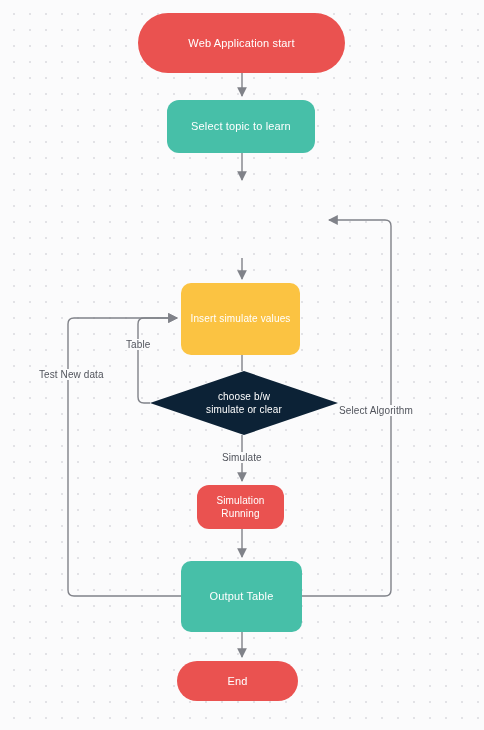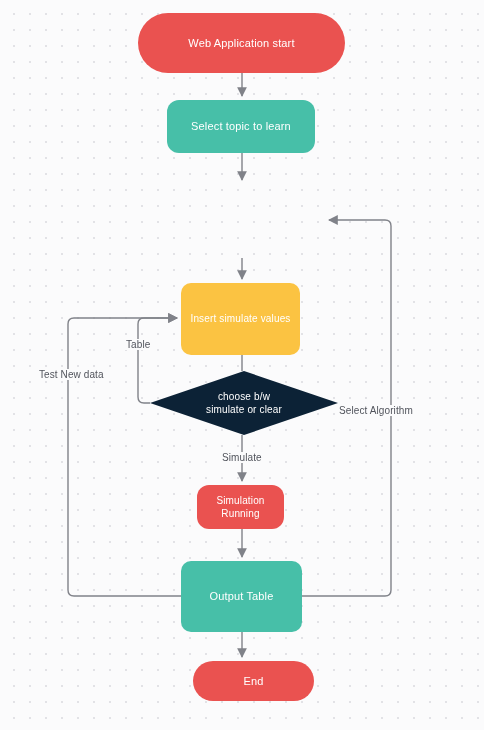--- a/index.html
+++ b/index.html
@@ -134,21 +134,21 @@
     <div class="diamond-label">
       <span>choose b/w</span>
       <span>simulate or clear</span>
     </div>
   </div>
 
   <div class="node shape-round" style="left: 181px; top: 561px; width: 121px; height: 71px; background: rgb(71, 191, 168); font-size: 11px; color: rgb(255, 255, 255); border-radius: 10px;">
     <span>Output Table</span>
   </div>
 
-  <div class="node shape-pill" style="left: 193px; top: 661px; width: 121px; height: 40px; background: rgb(234, 82, 80); font-size: 11px; color: rgb(255, 255, 255);">
+  <div class="node shape-pill" style="left: 177px; top: 661px; width: 121px; height: 40px; background: rgb(234, 82, 80); font-size: 11px; color: rgb(255, 255, 255);">
     <span>End</span>
   </div>
 
   <div class="edge-label" style="left:36px; top:321px;margin-top:48px;">Test New data</div>
   <div class="edge-label" style="left:123px; top:339px;">Table</div>
   <div class="edge-label" style="left:336px; top:405px;">Select Algorithm</div>
   <div class="edge-label" style="left:219px; top:452px;">Simulate</div>
 
 </div>
 

